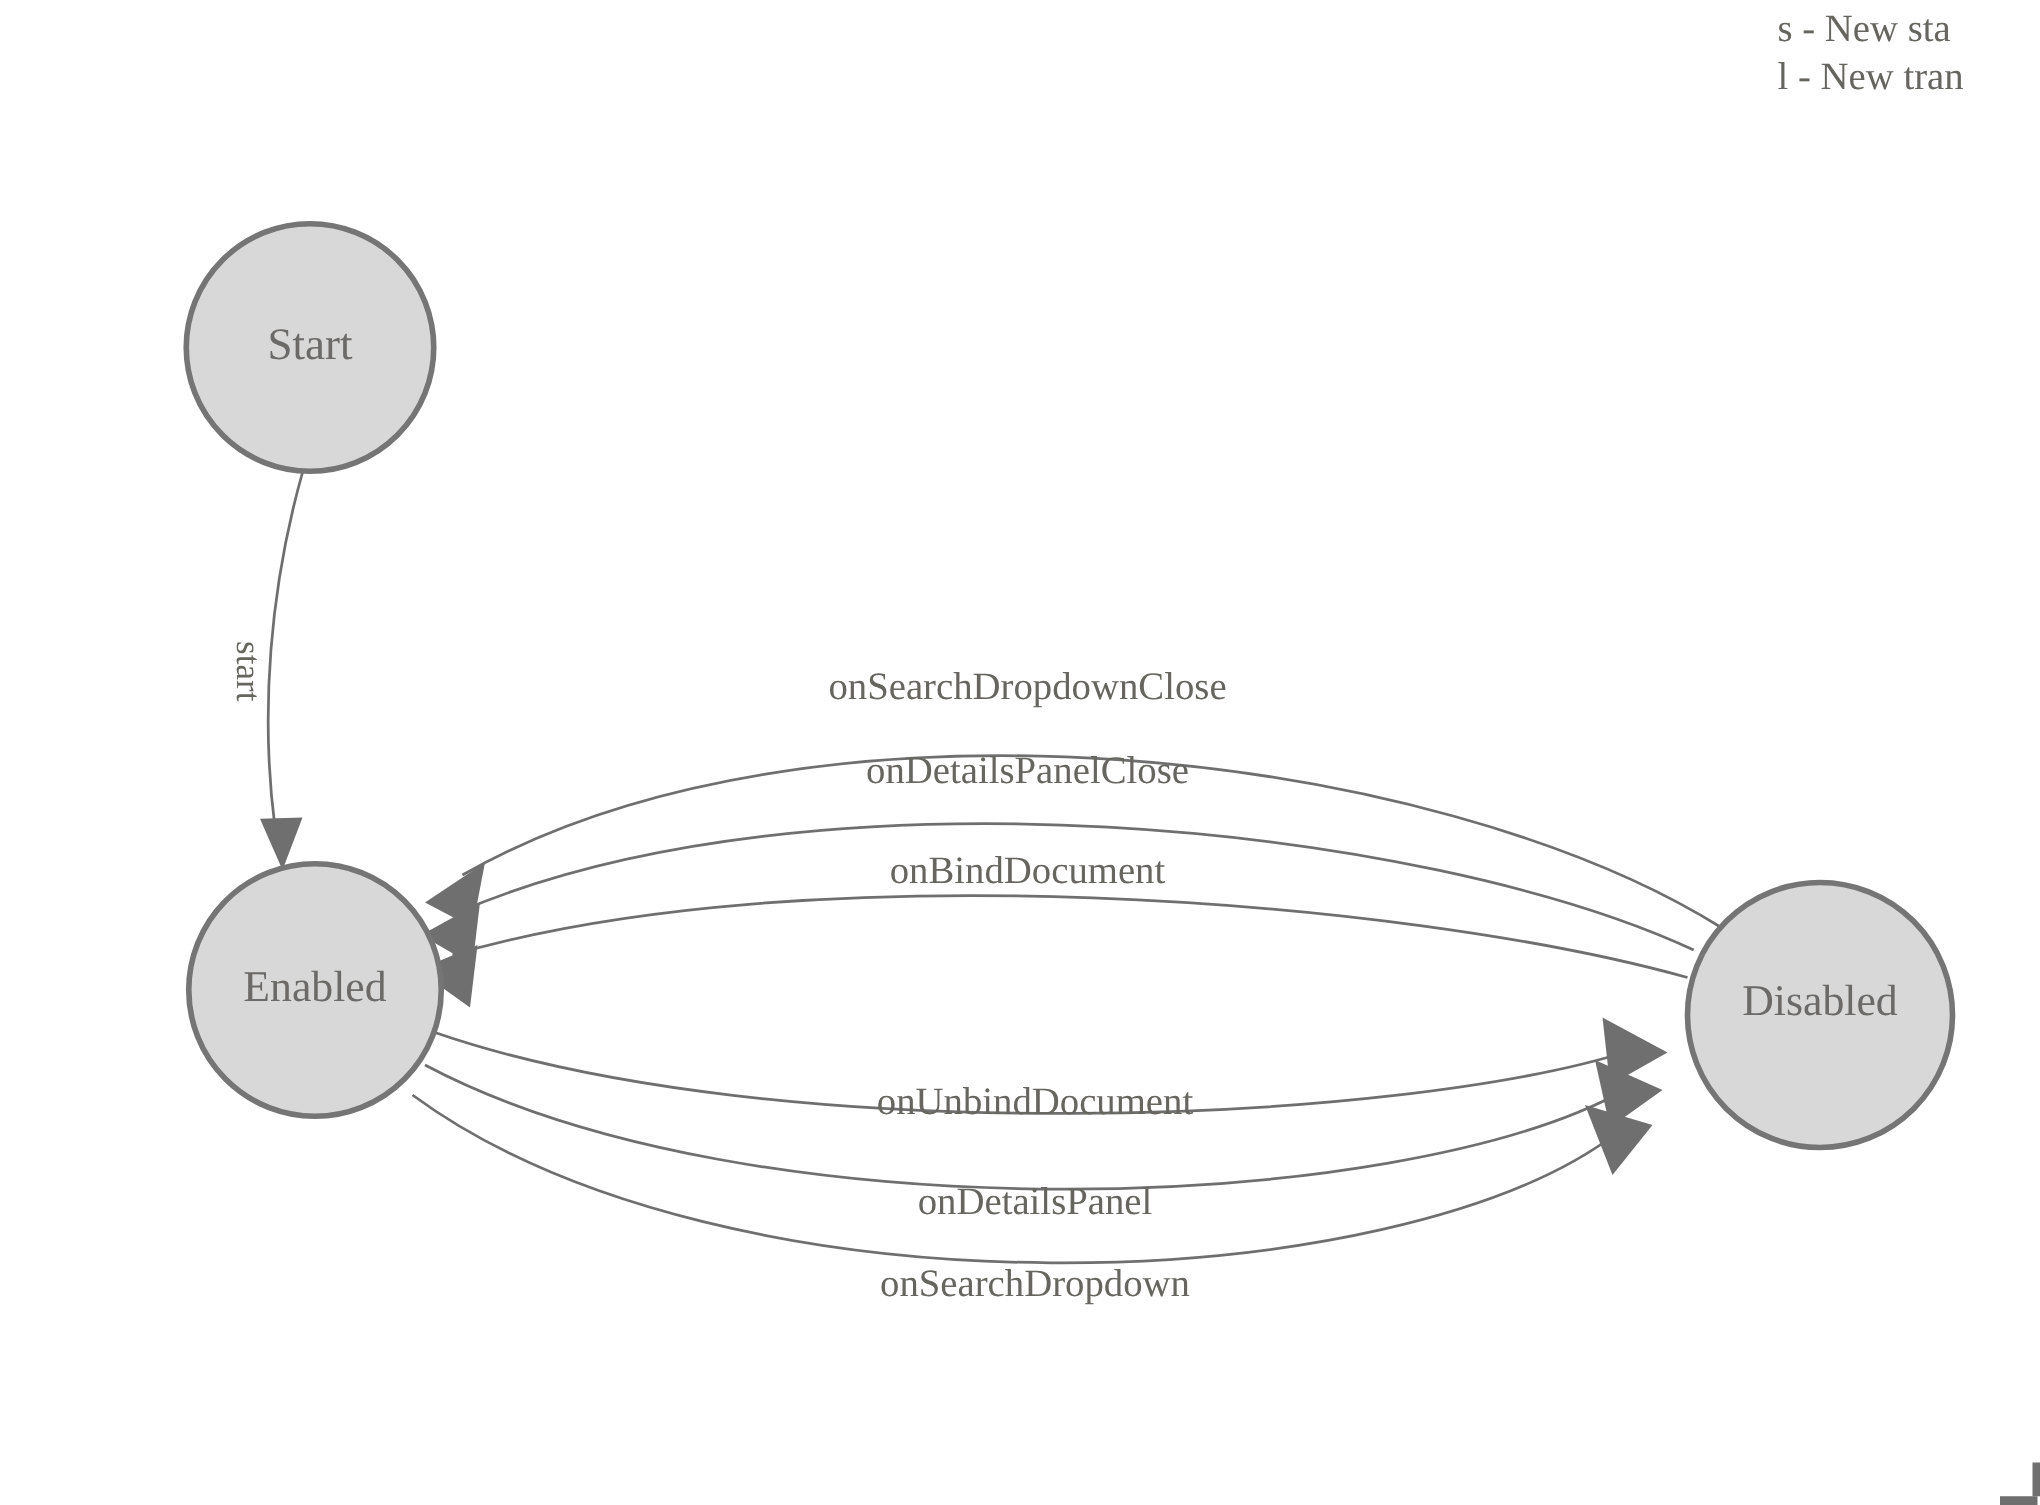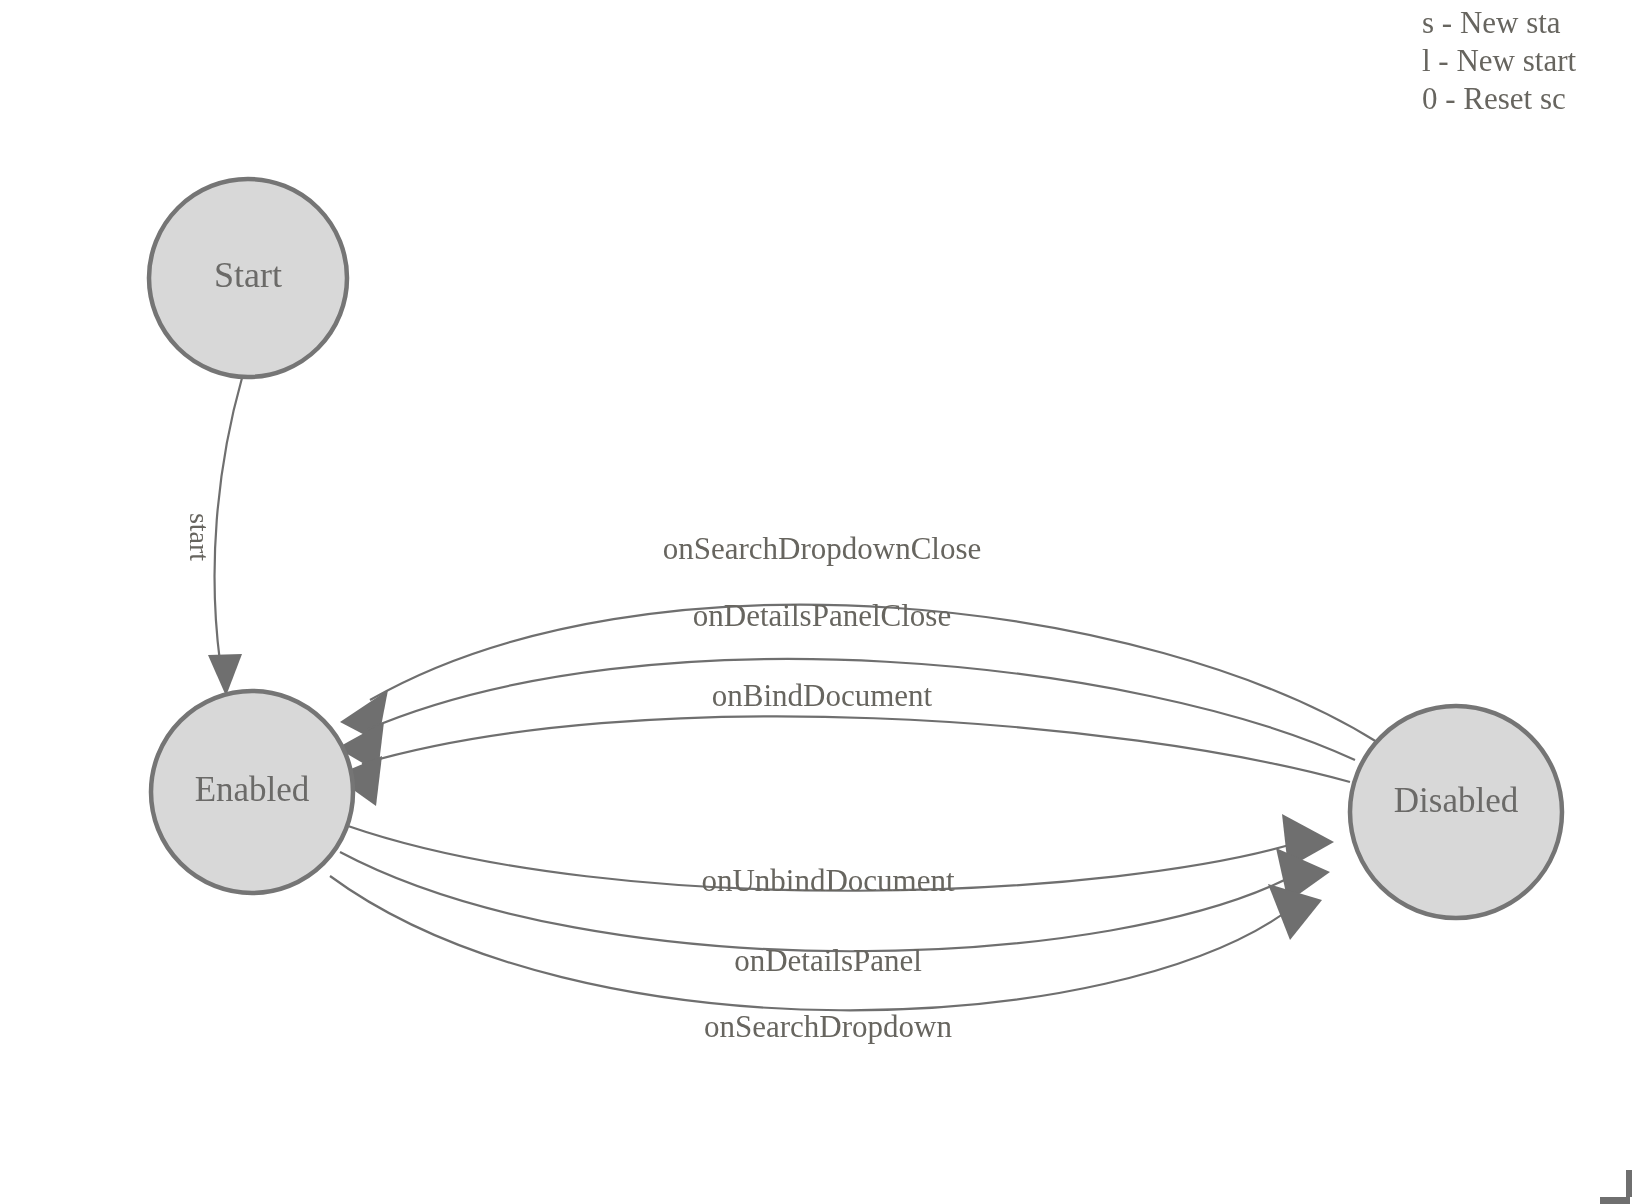--- a/index.html
+++ b/index.html
@@ -168,22 +168,21 @@
     <text class="edge-label" x="828" y="884">onUnbindDocument</text>
 
     <text class="edge-label" x="828" y="964">onDetailsPanel</text>
 
     <text class="edge-label" x="828" y="1030">onSearchDropdown</text>
 
   </svg>
 
   <div class="help-overlay">
     <div class="help-line">s - New sta</div>
-    <div class="help-line">l - New start</div>
-    <div class="help-line">0 - Reset sc</div>
+    <div class="help-line">l - New tran</div>
   </div>
 
   <div class="corner-scroll">
     <div class="h-bar"></div>
     <div class="v-bar"></div>
   </div>
 
 </div>
 
 </body></html>

